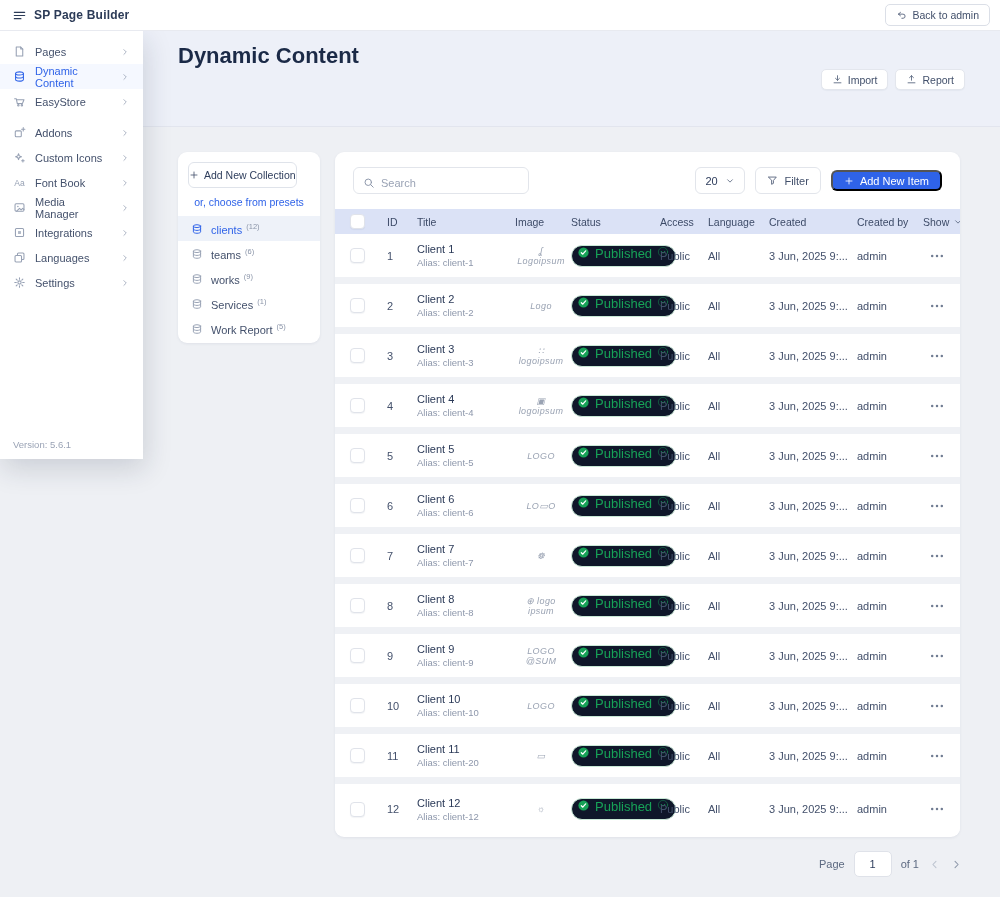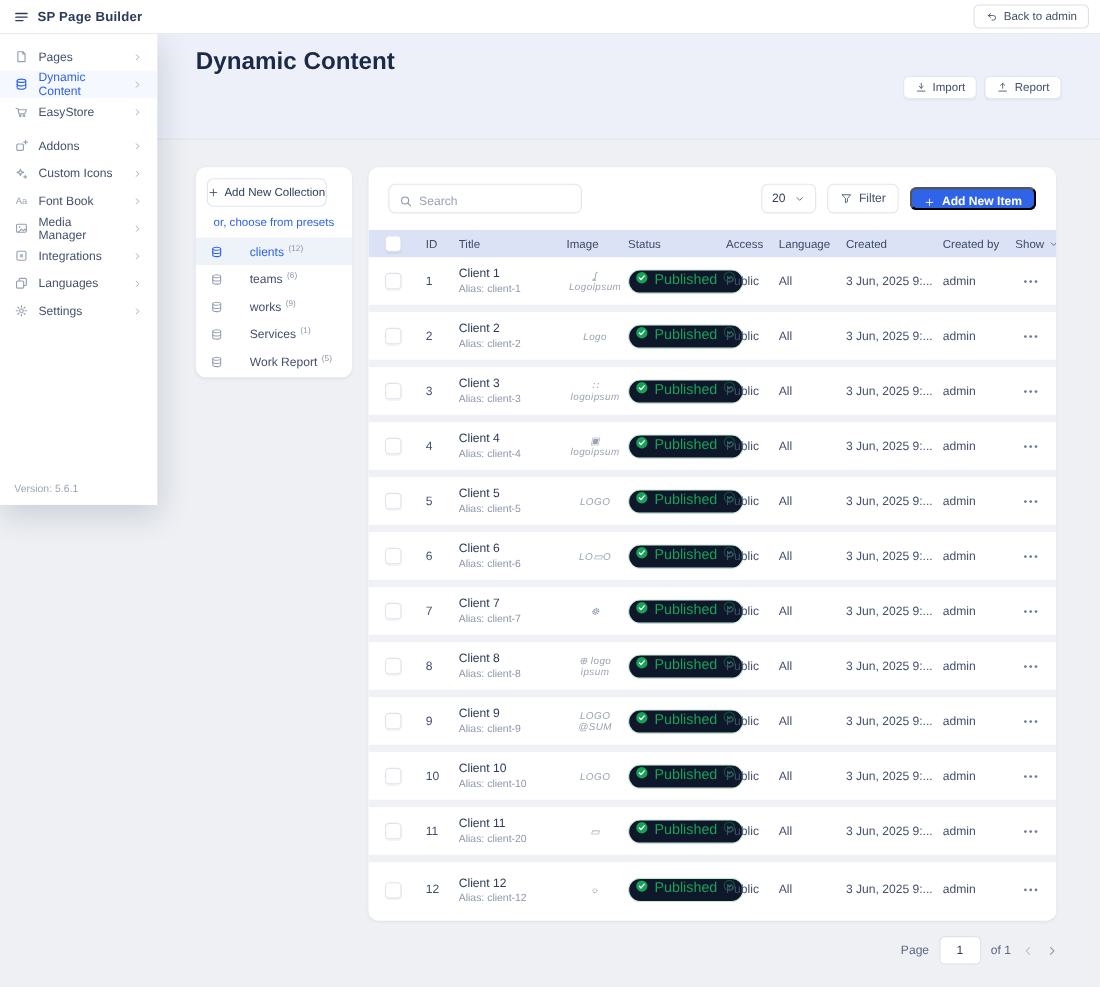--- a/index.html
+++ b/index.html
@@ -32,39 +32,39 @@
   .side-item.active{color:#2f63e8;background:#f5f8ff}
   .side-item.active .ic{color:#2f63e8}
   .side-item.divided{margin-bottom:6px}
   .version{position:absolute;left:13px;bottom:9px;font-size:9.5px;color:#9aa3b5}
 
   
   .coll-card{position:absolute;left:178px;top:152px;width:142px;height:191px;background:#fff;border-radius:9px;box-shadow:0 1px 3px rgba(25,39,80,.07);overflow:hidden}
   .add-coll{margin:10px 10px 8px;height:26px;border:1px solid #dfe3ea;border-radius:6px;background:#fff;display:flex;align-items:center;justify-content:flex-start;gap:5px;font-size:10.5px;color:#2e3d5c;cursor:pointer}
   .add-coll .bi{width:10px;height:10px;color:#45526d}
   .presets-link{display:block;text-align:center;font-size:10.5px;color:#2f63e8;margin-bottom:8px;cursor:pointer}
-  .coll-item{display:flex;align-items:center;gap:24px;height:25px;padding:0 13px;font-size:11px;color:#44516c;cursor:pointer}
+  .coll-item{display:flex;align-items:center;gap:8px;height:25px;padding:0 13px;font-size:11px;color:#44516c;cursor:pointer}
   .coll-item .ic{width:12px;height:12px;color:#97a1b4}
   .coll-item .cnt{font-size:7.5px;color:#8a94a8;vertical-align:super;margin-left:1px}
   .coll-item.active{background:#eef2f9;color:#2f63e8}
   .coll-item.active .ic{color:#2f63e8}
 
   
   .table-card{position:absolute;left:335px;top:152px;width:625px;height:685px;background:#fff;border-radius:9px;box-shadow:0 1px 3px rgba(25,39,80,.07);overflow:hidden}
   .toolbar{height:57px;display:flex;align-items:center;padding:0 18px}
   .searchbox{width:176px;height:27px;border:1px solid #e2e5eb;border-radius:6px;display:flex;align-items:flex-end;gap:6px;padding:4px 9px;background:#fff}
   .searchbox .bi{width:12px;height:12px;color:#8b95a9}
   .searchbox input{border:0;outline:none;background:none;font-family:inherit;font-size:11px;color:#2e3d5c;width:100%}
   .searchbox input::placeholder{color:#9aa3b5}
   .toolbar-right{margin-left:auto;display:flex;gap:10px;align-items:center}
   .select20{width:50px;height:27px;border:1px solid #e2e5eb;border-radius:6px;display:flex;align-items:center;justify-content:space-between;padding:0 9px;font-size:11px;color:#2e3d5c;background:#fff;cursor:pointer}
   .select20 .bi{width:10px;height:10px;color:#55627c}
   .filter-btn{height:27px;border:1px solid #e2e5eb;border-radius:6px;display:flex;align-items:center;gap:6px;padding:0 11px;font-size:11px;color:#42506b;background:#fff;cursor:pointer}
   .filter-btn .bi{width:11px;height:11px;color:#55627c}
-  .add-item-btn{height:21px;border-radius:6px;background:#2f63e8;color:#fff;display:flex;align-items:flex-end;gap:6px;padding:0 11px;font-size:11px;font-weight:700;cursor:pointer}
+  .add-item-btn{height:21px;border-radius:6px;background:#2f63e8;color:#fff;display:flex;align-items:center;gap:6px;padding:0 11px;font-size:11px;font-weight:400;cursor:pointer}
   .add-item-btn .bi{width:10px;height:10px;color:#fff}
 
   .tgrid{display:grid;grid-template-columns:44px 32px 104px 52px 86px 48px 60px 88px 64px 1fr;align-items:center}
   .thead{height:25px;background:#dbe2f6;font-size:10.5px;color:#3d4b68}
   .hcell{display:flex;align-items:center;gap:4px}
   .hcell .bi{width:10px;height:10px;color:#55627c}
   .c-cb{display:flex;justify-content:center}
   .c-id{padding-left:8px}
   .c-title{padding-left:6px}
   .c-img{text-align:center}

